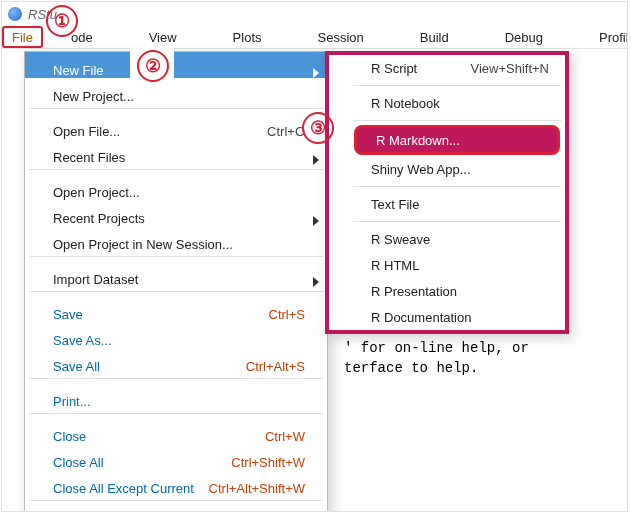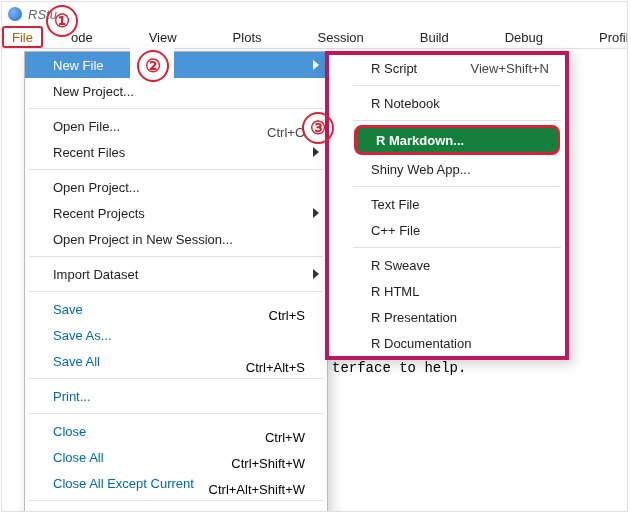--- a/index.html
+++ b/index.html
@@ -53,54 +53,54 @@
   }
 
   .content-area {
     position: relative;
     height: calc(100% - 46px);
     background: #ffffff;
   }
 
   .console-text {
     position: absolute;
-    left: 330px;
+    left: 342px;
     top: 290px;
     font-family: "Courier New", monospace;
     font-size: 14px;
     color: #000;
     line-height: 1.4;
   }
 
   
   .dropdown {
     position: absolute;
     top: 2px;
     left: 22px;
     width: 302px;
     background: #ffffff;
     border: 1px solid #bababa;
     box-shadow: 4px 4px 12px rgba(0,0,0,.18);
     z-index: 30;
   }
   .dd-item {
     display: flex;
-    align-items: center;
+    align-items: flex-end;
     height: 26px;
     padding: 0 22px 0 28px;
     color: #222;
     position: relative;
   }
   .dd-item .shortcut {
     margin-left: auto;
     color: #444;
     margin-top: 12px;
   }
   .dd-item.disabled .lbl { color: #0369a1; }
-  .dd-item.disabled .shortcut { color: #000000; }
+  .dd-item.disabled .shortcut { color: #c2410c; }
   .dd-item.highlight {
     background: #4a94d8;
     color: #ffffff;
   }
   .dd-sep {
     height: 1px;
     margin: 4px 4px;
     background: #e1e1e1;
   }
   .sub-arrow {
@@ -129,23 +129,22 @@
     display: flex; align-items: center;
     height: 26px;
     padding: 0 16px 0 22px;
     color: #222;
   }
   .sm-item .shortcut {
     margin-left: auto;
     color: #444;
   }
   .sm-item.highlight {
-    background: #15803d;
+    background: #be185d;
     color: #ffffff;
-    font-weight: bold;
   }
   .sm-sep {
     height: 1px;
     margin: 4px 4px;
     background: #e1e1e1;
   }
   .sm-item.marked {
     border: 3px solid #d82036;
     border-radius: 8px;
     height: 24px;
@@ -308,23 +307,20 @@
       <div class="sm-item highlight marked">
         <span class="lbl">R Markdown...</span>
       </div>
       <div class="sm-item">
         <span class="lbl">Shiny Web App...</span>
       </div>
       <div class="sm-sep"></div>
       <div class="sm-item">
         <span class="lbl">Text File</span>
       </div>
-      <div class="sm-item">
-        <span class="lbl">C++ File</span>
-      </div>
       <div class="sm-sep"></div>
       <div class="sm-item">
         <span class="lbl">R Sweave</span>
       </div>
       <div class="sm-item">
         <span class="lbl">R HTML</span>
       </div>
       <div class="sm-item">
         <span class="lbl">R Presentation</span>
       </div>

